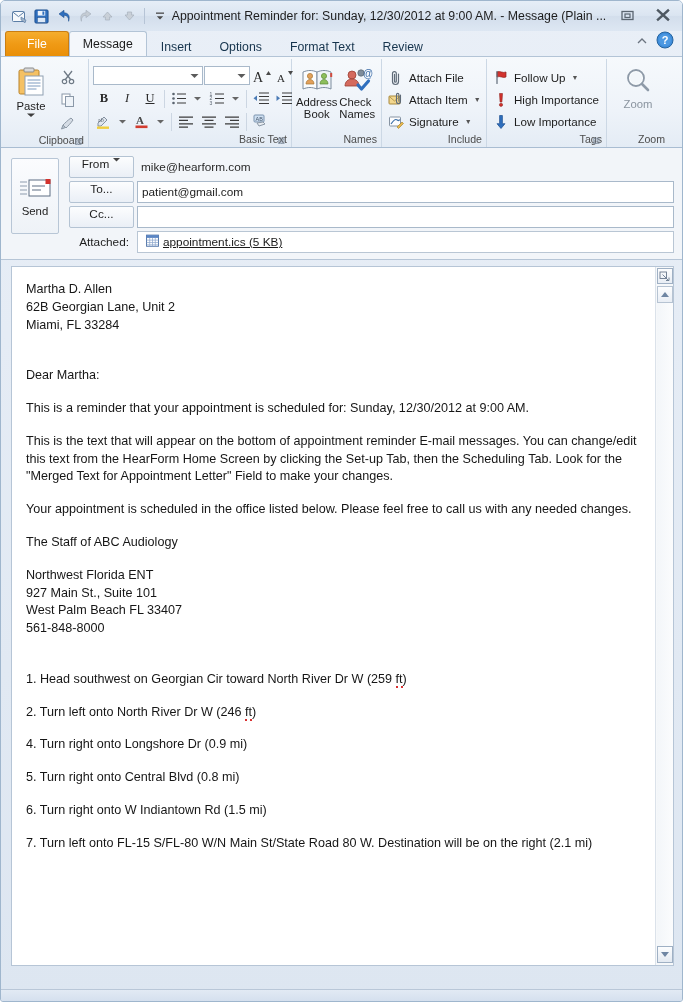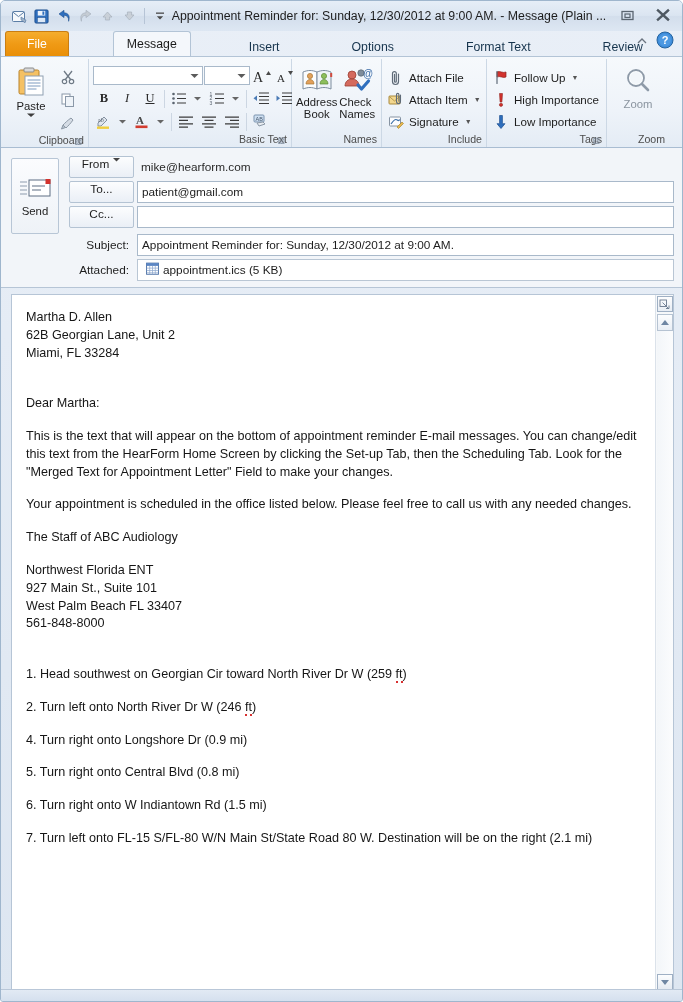--- a/index.html
+++ b/index.html
@@ -51,21 +51,20 @@
   }
 
   
   .tabstrip {
     position: relative;
     height: 25px;
     display: flex;
     align-items: flex-end;
     padding-left: 4px;
     background: transparent;
-    gap: 44px;
   }
   .tab {
     height: 23px;
     padding: 0 13px;
     display: flex; align-items: center;
     font-size: 12.3px;
     color: #16344d;
     border: 1px solid transparent;
     border-bottom: none;
     border-radius: 3px 3px 0 0;
@@ -216,20 +215,21 @@
   }
   .fstatic {
     flex: 1; height: 22px;
     font-size: 11.8px; color: #2a2a2a;
     display: flex; align-items: center;
     padding: 0 4px;
   }
   .attachrow { display: flex; align-items: center; gap: 4px; padding-left: 4px; }
   .attach-name {
     font-size: 11.8px; color: #1a1a1a;
+    text-decoration: underline;
   }
 
   
   .bodyarea {
     position: relative;
     height: 700px;
     margin: 6px 8px 8px 10px;
     border: 1px solid #b6c5d6;
     background: #ffffff;
     display: flex;
@@ -753,24 +753,20 @@
         <div class="finput">patient@gmail.com</div>
       </div>
 
       <div class="frow">
         <div class="fbtn">
             <span>Cc...</span>
           </div>
         <div class="finput"></div>
       </div>
 
-      <div class="frow" style="margin-top:3px">
-        <div class="flabel">Subject:</div>
-        <div class="finput">Appointment Reminder for: Sunday, 12/30/2012 at 9:00 AM.</div>
-      </div>
 
       <div class="frow">
         <div class="flabel">Attached:</div>
         <div class="finput" style="border-color:#b9c6d4">
           <div class="attachrow">
             <span>
               <svg width="13" height="13" viewBox="0 0 14 14">
                 <rect x="0.6" y="1.2" width="12.8" height="12" fill="#ffffff" stroke="#4a6fa5"></rect>
                 <rect x="0.6" y="1.2" width="12.8" height="3" fill="#5b86c4"></rect>
                 <g stroke="#8fa9ce" stroke-width=".8">
@@ -787,20 +783,21 @@
 
   <div class="bodyarea">
     <div class="bodytext">
       <p class="tight">
         <span class="addrline">Martha D. Allen</span><br>
         <span class="addrline">62B Georgian Lane, Unit 2</span><br>
         <span class="addrline">Miami, FL 33284</span>
       </p>
       <p>&nbsp;</p>
       <p>Dear Martha:</p>
+      <p>This is a reminder that your appointment is scheduled for: Sunday, 12/30/2012 at 9:00 AM.</p>
       <p>This is the text that will appear on the bottom of appointment reminder E-mail messages. You can change/edit this text from the HearForm Home Screen by clicking the Set-up Tab, then the Scheduling Tab. Look for the "Merged Text for Appointment Letter" Field to make your changes.</p>
       <p>Your appointment is scheduled in the office listed below. Please feel free to call us with any needed changes.</p>
       <p>The Staff of ABC Audiology</p>
       <p class="tight">
         <span class="addrline">Northwest Florida ENT</span><br>
         <span class="addrline">927 Main St., Suite 101</span><br>
         <span class="addrline">West Palm Beach FL 33407</span><br>
         <span class="addrline">561-848-8000</span>
       </p>
       <p>&nbsp;</p>

